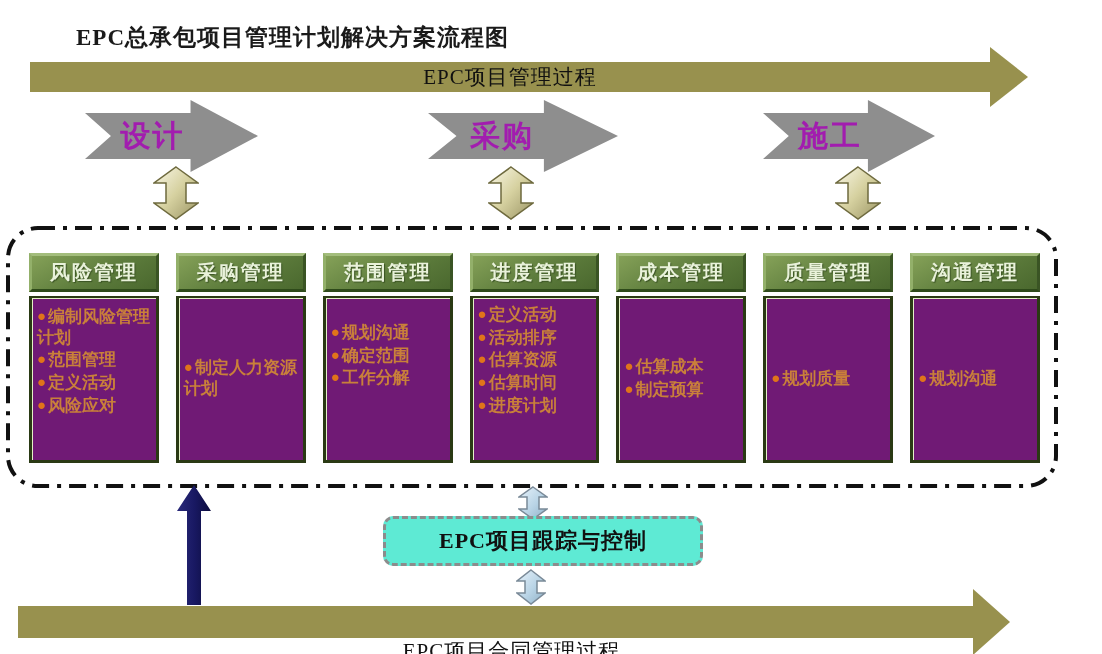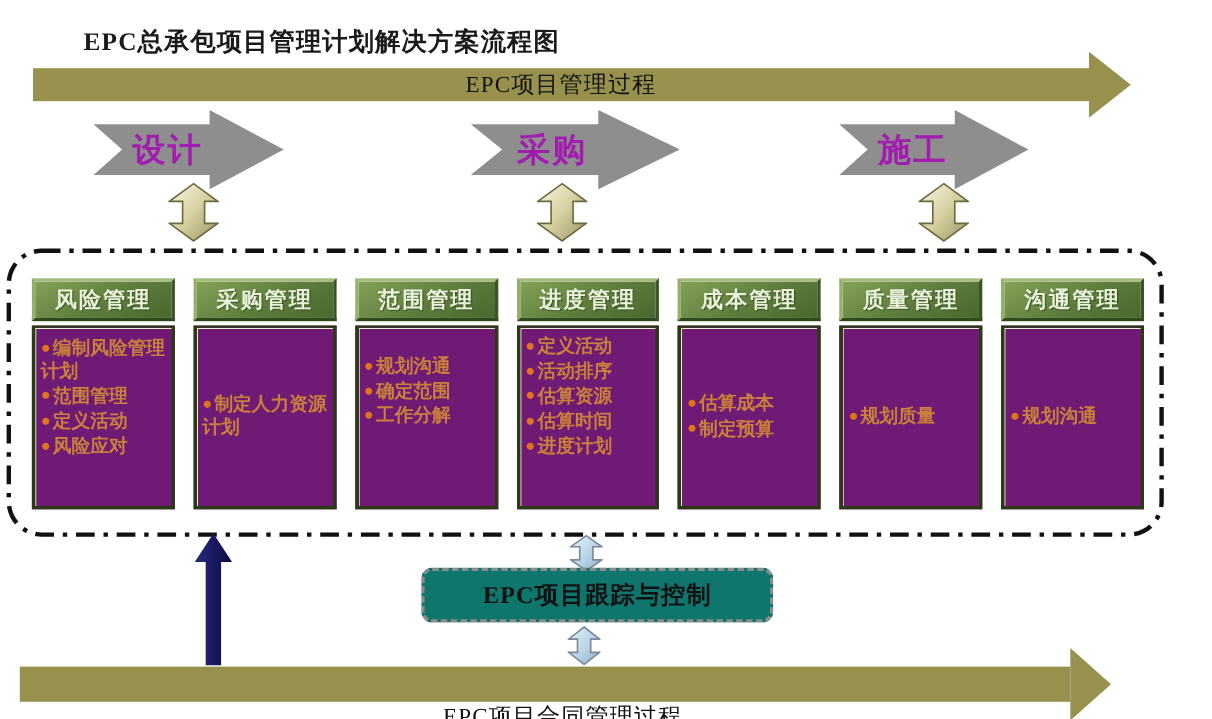--- a/index.html
+++ b/index.html
@@ -69,21 +69,21 @@
   .col:nth-child(4) .col-body{justify-content:flex-start;padding-top:6px;}
   .col:nth-child(3) .col-body{justify-content:flex-start;padding-top:24px;}
   .col-body li{
     font-size:17px;line-height:1.22;font-weight:bold;color:#c9803a;margin:1px 0;
     word-break:break-all;
   }
   .bullet{color:#e0741a;font-size:15px;margin-right:2px;vertical-align:1px;}
   
   .tracking-box{
     position:absolute;left:383px;top:516px;width:314px;height:44px;
-    border:3px dashed #8c8c8c;border-radius:10px;background:#0f766e;
+    border:3px dashed #8c8c8c;border-radius:10px;background:#5eead4;
     display:flex;align-items:center;justify-content:center;
     font-size:22px;font-weight:bold;color:#111111;letter-spacing:1px;
   }
 </style>
 </head>
 <body>
 
 <div class="canvas">
 
   <svg width="0" height="0" style="position:absolute" aria-hidden="true">

